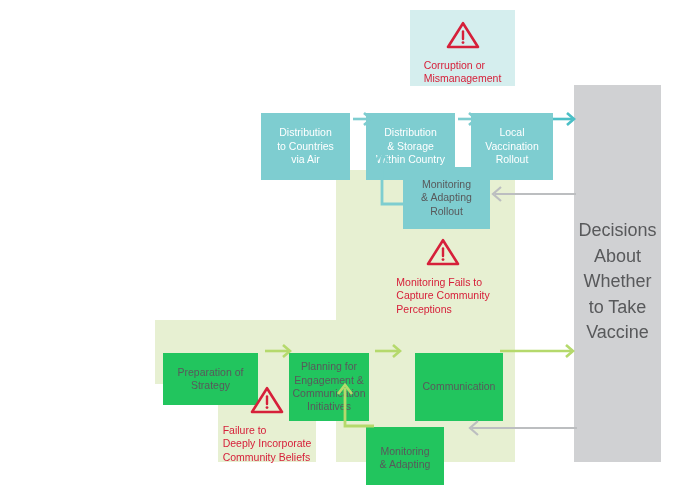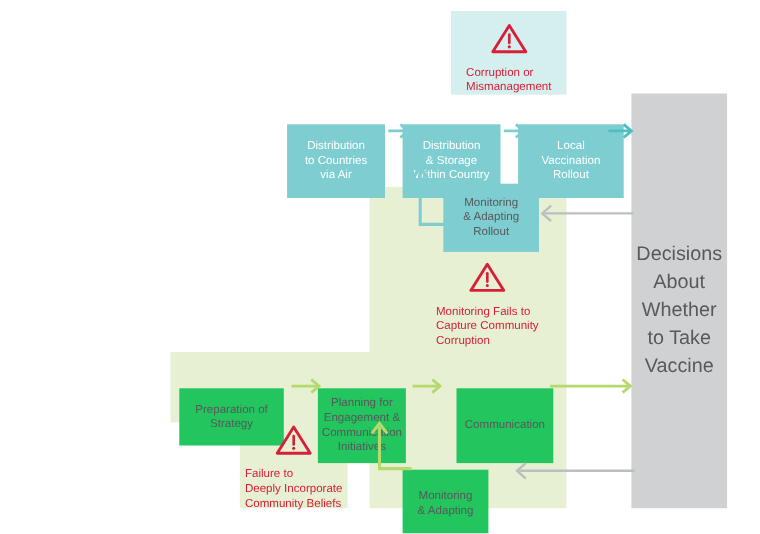--- a/index.html
+++ b/index.html
@@ -196,21 +196,21 @@
 to Countries
 via Air</span>
   </div>
 
   <div class="box box-teal" style="left:366px; top:85px; width:89px; height:67px;">
     <span style="white-space:pre-line;">Distribution
 &amp; Storage
 Within Country</span>
   </div>
 
-  <div class="box box-teal" style="left:471px; top:85px; width:96px; height:67px;">
+  <div class="box box-teal" style="left:471px; top:85px; width:82px; height:67px;">
     <span style="white-space:pre-line;">Local
 Vaccination
 Rollout</span>
   </div>
 
   <div class="box box-teal-dark-text" style="left:403px; top:167px; width:87px; height:62px;">
     <span style="white-space:pre-line;">Monitoring
 &amp; Adapting
 Rollout</span>
   </div>
@@ -259,21 +259,21 @@
   <div class="warning" style="left:363px; top:237px; width:160px;">
     <span class="wicon">
       <svg width="34" height="30" viewBox="0 0 34 30">
         <path d="M17 3.2 L32 27 L2 27 Z" fill="none" stroke="#d6203a" stroke-width="2.6" stroke-linejoin="round"></path>
         <path d="M17 11.5 L17 19" stroke="#d6203a" stroke-width="2.4" stroke-linecap="round"></path>
         <circle cx="17" cy="22.6" r="1.4" fill="#d6203a"></circle>
       </svg>
     </span>
     <span class="wtext" style="white-space:pre-line;">Monitoring Fails to
 Capture Community
-Corruption</span>
+Perceptions</span>
   </div>
 
   <div class="warning" style="left:209px; top:385px; width:116px;">
     <span class="wicon">
       <svg width="34" height="30" viewBox="0 0 34 30">
         <path d="M17 3.2 L32 27 L2 27 Z" fill="none" stroke="#d6203a" stroke-width="2.6" stroke-linejoin="round"></path>
         <path d="M17 11.5 L17 19" stroke="#d6203a" stroke-width="2.4" stroke-linecap="round"></path>
         <circle cx="17" cy="22.6" r="1.4" fill="#d6203a"></circle>
       </svg>
     </span>

